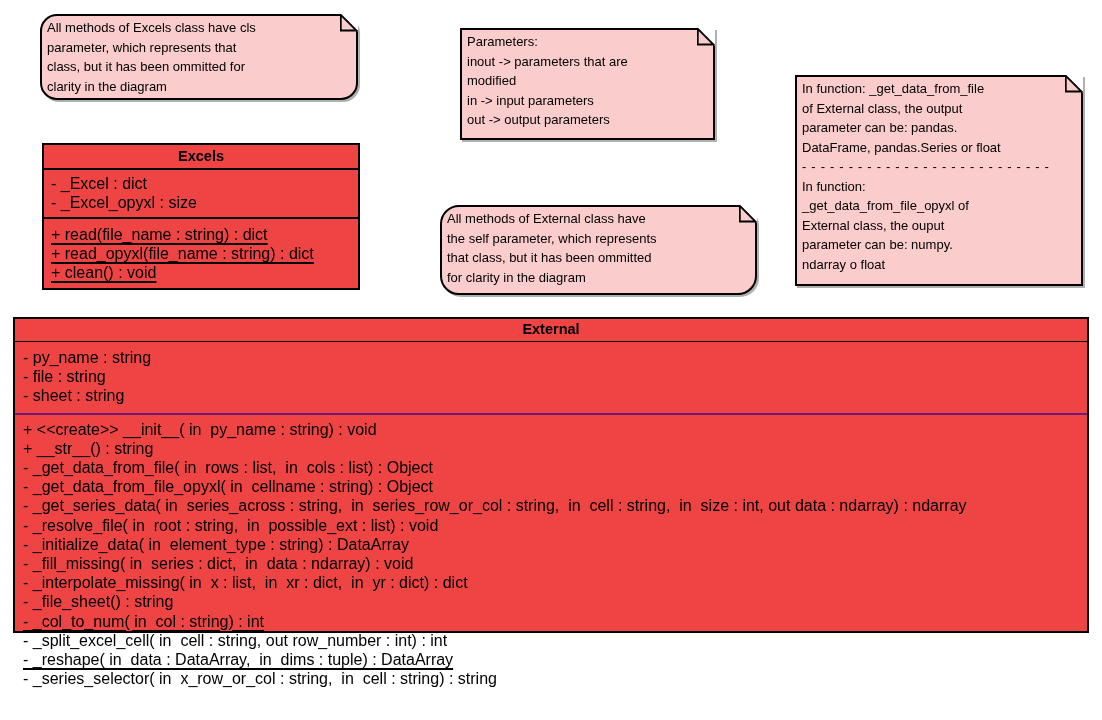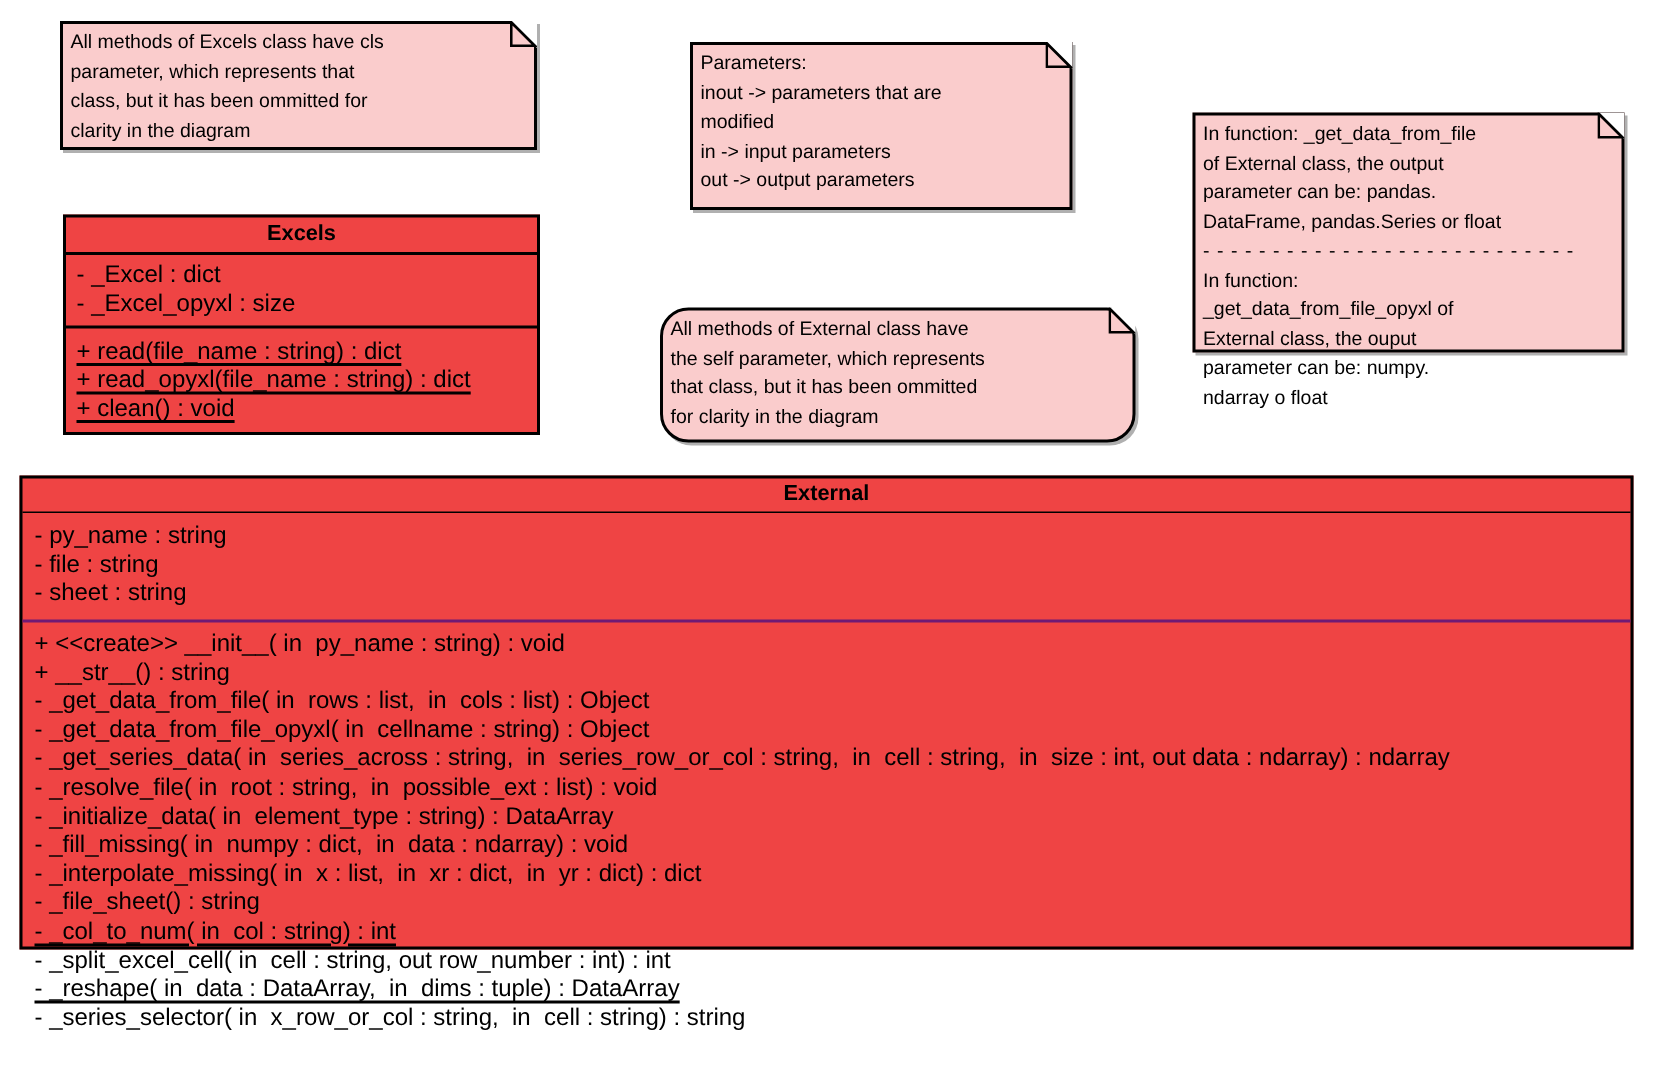--- a/index.html
+++ b/index.html
@@ -30,23 +30,23 @@
     line-height: 19.5px;
   }
   .fold {
     position: absolute;
     top: -2px;
     right: -2px;
     width: 18px;
     height: 18px;
     display: block;
   }
-  .note-excels-cls   { left: 40px;  top: 14px;  width: 318px; height: 86px; }
+  .note-excels-cls   { left: 40px;  top: 14px;  width: 318px; height: 86px; border-radius: 17px; }
   .note-parameters   { left: 460px; top: 28px;  width: 255px; height: 112px; }
-  .note-ext-outputs  { left: 795px; top: 75px;  width: 288px; height: 160px; }
+  .note-ext-outputs  { left: 795px; top: 75px;  width: 288px; height: 211px; }
   .note-ext-self     { left: 440px; top: 205px; width: 317px; height: 90px; border-radius: 19px; }
 
   
   .class-box {
     position: absolute;
     background: #ef4444;
     border: 2px solid #000000;
   }
   .class-title {
     font-weight: bold;
@@ -166,21 +166,21 @@
         <div class="member-row">- _get_data_from_file( in  rows : list,  in  cols : list) : Object</div>
 
         <div class="member-row">- _get_data_from_file_opyxl( in  cellname : string) : Object</div>
 
         <div class="member-row">- _get_series_data( in  series_across : string,  in  series_row_or_col : string,  in  cell : string,  in  size : int, out data : ndarray) : ndarray</div>
 
         <div class="member-row">- _resolve_file( in  root : string,  in  possible_ext : list) : void</div>
 
         <div class="member-row">- _initialize_data( in  element_type : string) : DataArray</div>
 
-        <div class="member-row">- _fill_missing( in  numpy : dict,  in  data : ndarray) : void</div>
+        <div class="member-row">- _fill_missing( in  series : dict,  in  data : ndarray) : void</div>
 
         <div class="member-row">- _interpolate_missing( in  x : list,  in  xr : dict,  in  yr : dict) : dict</div>
 
         <div class="member-row">- _file_sheet() : string</div>
 
         <div class="member-row underline">- _col_to_num( in  col : string) : int</div>
 
         <div class="member-row">- _split_excel_cell( in  cell : string, out row_number : int) : int</div>
 
         <div class="member-row underline">- _reshape( in  data : DataArray,  in  dims : tuple) : DataArray</div>

